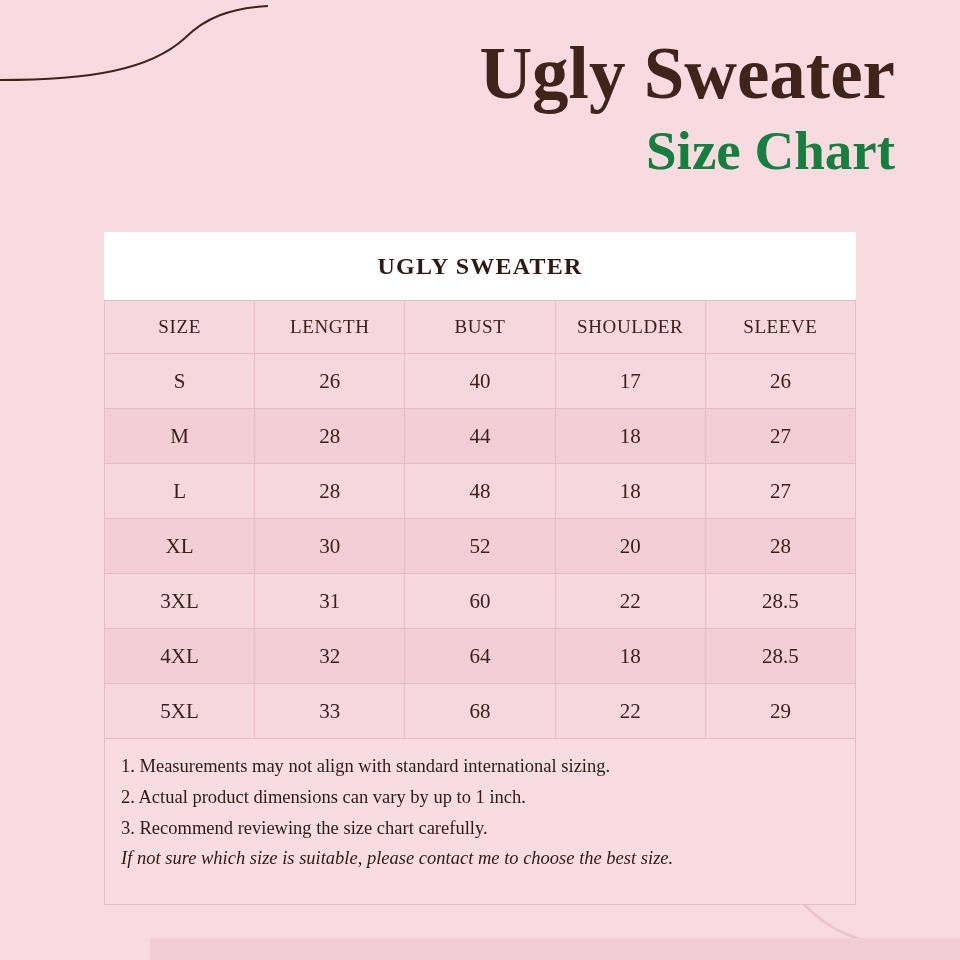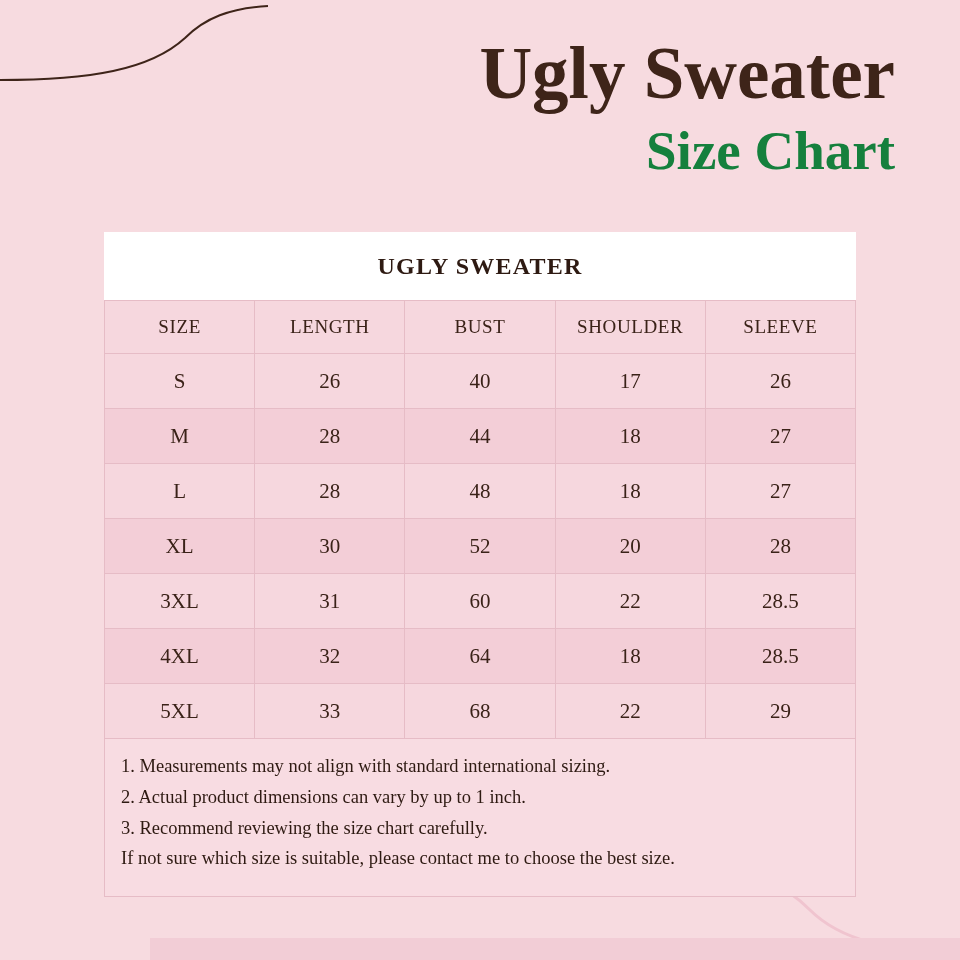--- a/index.html
+++ b/index.html
@@ -110,30 +110,31 @@
   tbody tr:nth-child(even) {
     background: #f3ced7;
   }
   thead tr {
     background: #f6d7de;
   }
   .notes {
     border: 1px solid #e6bcc6;
     border-top: none;
     background: #f8dce2;
-    padding: 14px 16px 16px;
+    padding: 14px 16px 24px;
   }
   .notes p {
     margin: 0 0 4px 0;
     font-size: 18.5px;
     line-height: 1.45;
     color: #2e1a12;
   }
   .notes p:last-child {
     margin-bottom: 8px;
+    font-style: italic;
   }
 </style>
 </head>
 <body>
 
 <svg class="corner-decor corner-tl" viewBox="0 0 270 90" preserveAspectRatio="none">
   <path d="M0 80 C 90 80, 150 70, 185 38 C 205 18, 230 8, 268 6" fill="none" stroke="#3e2419" stroke-width="2"></path>
 </svg>
 
 <svg class="corner-decor corner-br" viewBox="0 0 300 120" preserveAspectRatio="none">

